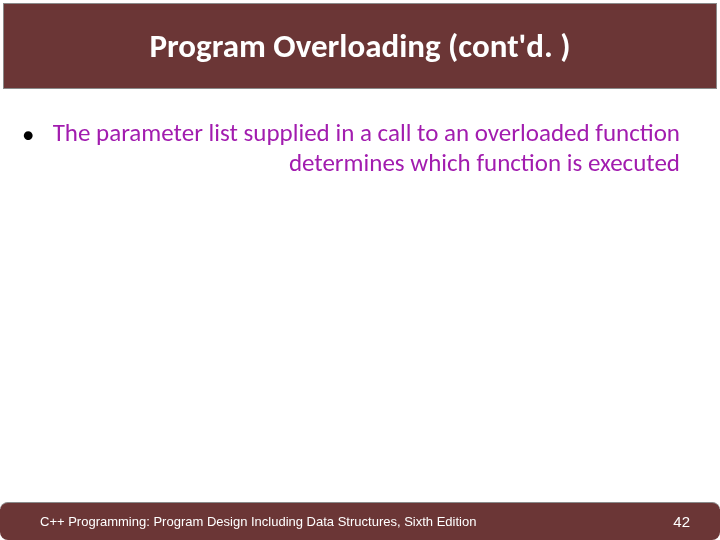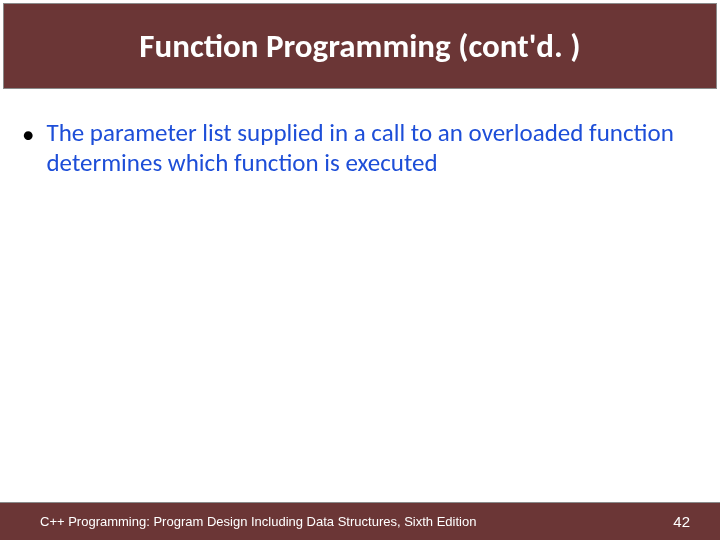--- a/index.html
+++ b/index.html
@@ -42,51 +42,53 @@
     }
     .bullet {
       font-size: 25px;
       color: #000000;
       margin-right: 12px;
       line-height: 1.2;
       margin-top: 2px;
     }
     .bullet-text {
       font-size: 25px;
-      color: #1d4ed8;
+      color: #a21caf;
       line-height: 1.2;
+      text-align: right;
     }
     .footer {
       position: absolute;
       bottom: 0;
       left: 0;
       right: 0;
       background: #6b3636;
       border-top: 1px solid #8a8a8a;
       padding: 10px 30px 10px 40px;
       display: flex;
       justify-content: space-between;
       align-items: center;
+      border-radius: 8px;
     }
     .footer-text {
       color: #ffffff;
       font-size: 13px;
       font-family: Arial, sans-serif;
     }
     .page-number {
       color: #ffffff;
       font-size: 15px;
       font-family: Arial, sans-serif;
     }
   </style>
 </head>
 <body>
 
 <div class="title-bar">
-  <div class="title-text">Function Programming (cont'd. )</div>
+  <div class="title-text">Program Overloading (cont'd. )</div>
 </div>
 
 <div class="content">
   <div class="bullet-item">
     <span class="bullet">•</span>
     <span class="bullet-text">The parameter list supplied in a call to an overloaded function determines which function is executed</span>
   </div>
 </div>
 
 <div class="footer">

